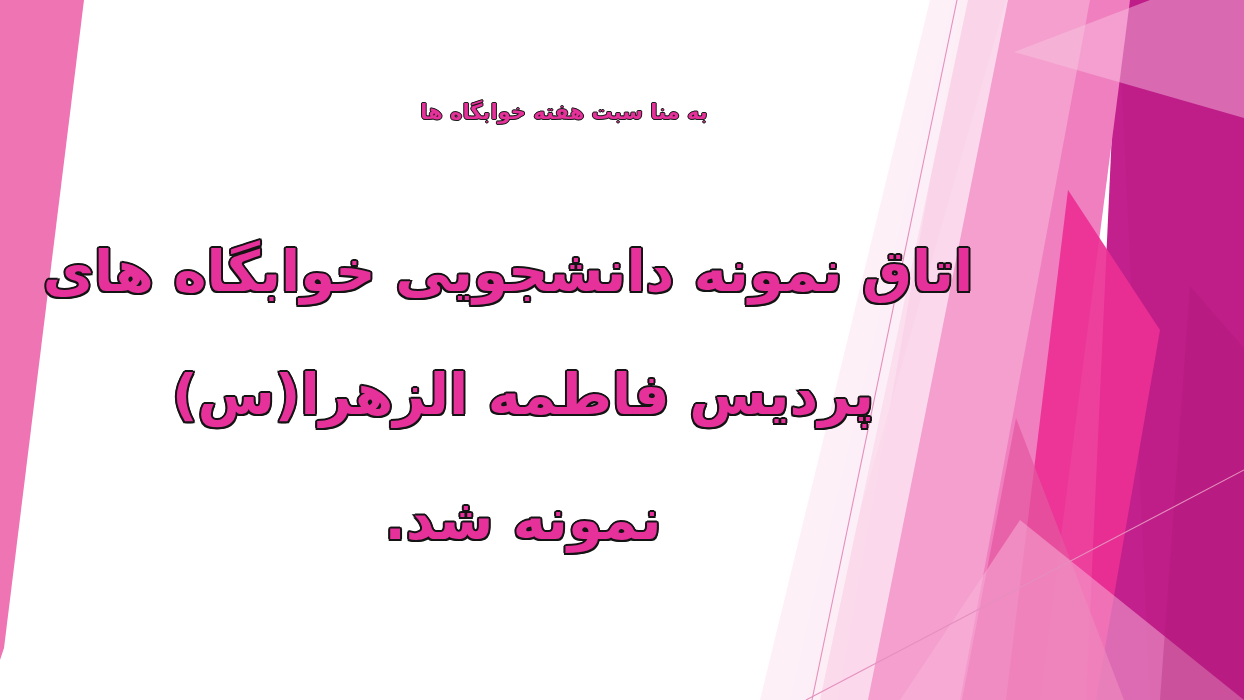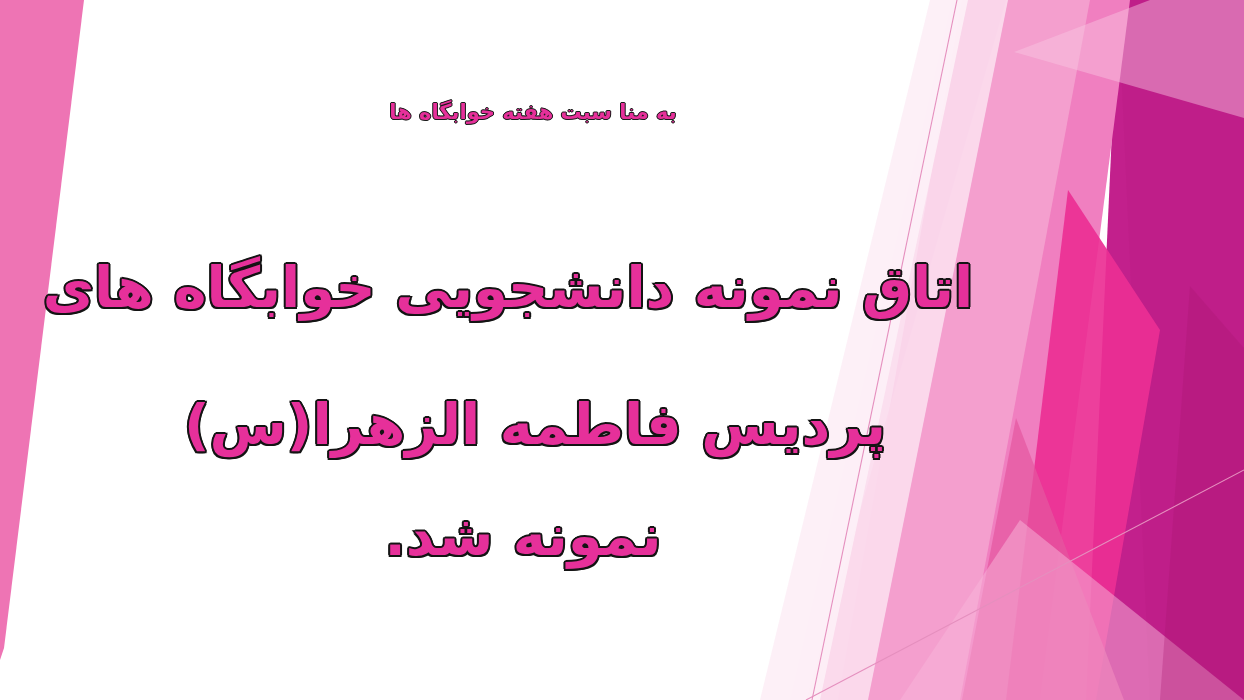--- a/index.html
+++ b/index.html
@@ -36,46 +36,46 @@
     direction: rtl;
     unicode-bidi: bidi-override;
     white-space: nowrap;
     font-weight: bold;
     color: #E6309A;
     line-height: 1.15;
   }
 
   #subtitle-line {
     top: 100px;
-    left: 13px;
+    left: 0;
     width: 1040px;
     font-size: 21px;
     letter-spacing: 0.5px;
     -webkit-text-stroke: 1.1px #1b1b1b;
     paint-order: stroke fill;
     text-shadow:
        1px  0   0 #1b1b1b, -1px  0   0 #1b1b1b,
        0    1px 0 #1b1b1b,  0   -1px 0 #1b1b1b;
+    padding-left: 44px;
   }
 
   .title-line {
     left: 0;
     width: 1016px;
     font-size: 56px;
     -webkit-text-stroke: 2.6px #141414;
     paint-order: stroke fill;
     text-shadow:
        2px  0   0 #141414, -2px  0   0 #141414,
        0    2px 0 #141414,  0   -2px 0 #141414,
        1.5px 1.5px 0 #141414, -1.5px 1.5px 0 #141414,
        1.5px -1.5px 0 #141414, -1.5px -1.5px 0 #141414;
-    margin-top: 16px;
   }
   #title-line-1 { top: 240px; width: 1016px; }
-  #title-line-2 { top: 377px; width: 1046px; padding-left: 12px; }
+  #title-line-2 { top: 363px; width: 1046px; }
   #title-line-3 { top: 488px; width: 1046px; }
 </style>
 </head>
 <body>
 
 <div id="slide">
 
   <svg id="bg-decor" viewBox="0 0 1244 700" preserveAspectRatio="none">
 
     <rect x="0" y="0" width="1244" height="700" fill="#FFFFFF"></rect>

